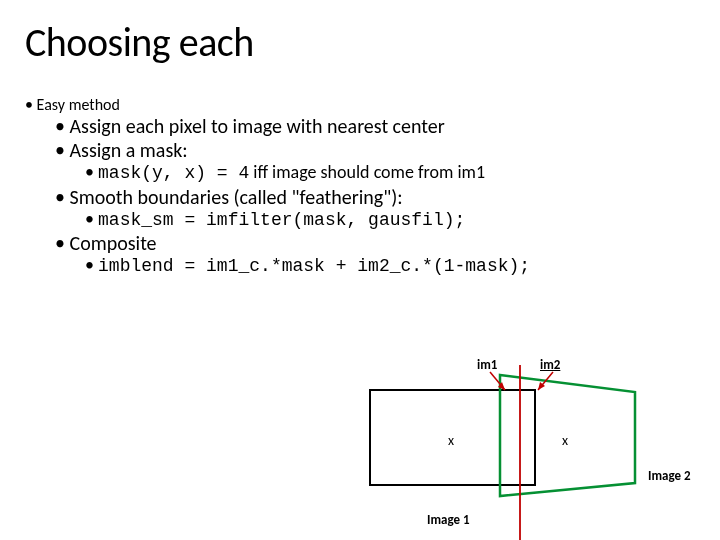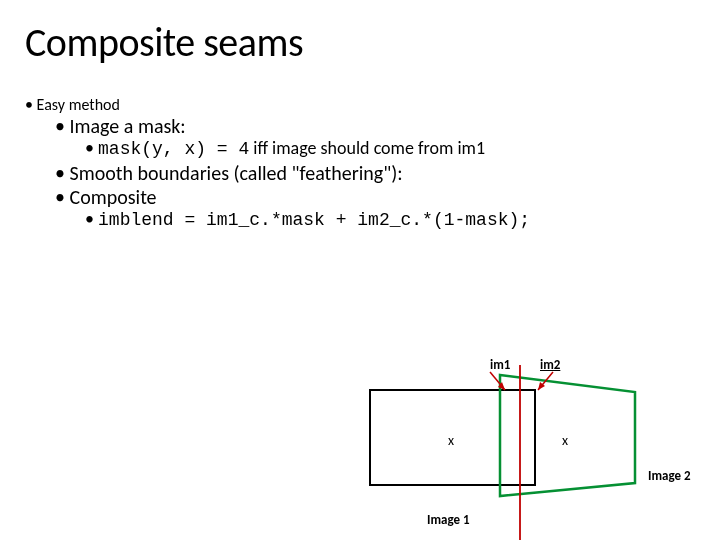--- a/index.html
+++ b/index.html
@@ -58,48 +58,50 @@
     font-weight: 700;
     text-align: center;
     font-family: Calibri, Arial, sans-serif;
   }
 </style>
 </head>
 <body>
 
 <div class="slide">
 
-  <div class="title">Composite seams</div>
+  <div class="title">Choosing each</div>
 
   <div class="body">
     <div class="bullet lvl1 b1">Easy method</div>
-    <div class="bullet lvl2 b2">Image a mask:</div>
+    <div class="bullet lvl2 b2">Assign each pixel to image with nearest center</div>
+    <div class="bullet lvl2 b2">Assign a mask:</div>
     <div class="lvl3 b3"><span class="bullet"></span><span class="code">mask(y, x) = 4</span><span> iff image should come from im1</span></div>
     <div class="bullet lvl2 b2">Smooth boundaries (called "feathering"):</div>
+    <div class="lvl3 b3"><span class="bullet"></span><span class="code">mask_sm = imfilter(mask, gausfil);</span></div>
     <div class="bullet lvl2 b2">Composite</div>
     <div class="lvl3 b3"><span class="bullet"></span><span class="code">imblend = im1_c.*mask + im2_c.*(1-mask);</span></div>
   </div>
 
   <svg class="diagram" viewBox="0 0 720 540">
 
     <rect x="370" y="390" width="165" height="95" fill="none" stroke="#000" stroke-width="2"></rect>
 
     <polygon points="500,375 635,392 635,483 500,496" fill="none" stroke="#059033" stroke-width="2.5"></polygon>
 
     <line x1="520" y1="365" x2="520" y2="540" stroke="#c00000" stroke-width="1.8"></line>
 
     <line x1="490" y1="372" x2="505" y2="390" stroke="#c00000" stroke-width="1.5"></line>
     <polygon points="505,390 502,382 498,387" fill="#c00000"></polygon>
 
     <line x1="553" y1="372" x2="538" y2="390" stroke="#c00000" stroke-width="1.5"></line>
     <polygon points="538,390 540,382 545,386" fill="#c00000"></polygon>
 
   </svg>
 
-  <div class="dlabel" style="left:490px; top:357px; ">im1</div>
+  <div class="dlabel" style="left:477px; top:357px; ">im1</div>
   <div class="dlabel" style="left:540px; top:357px; text-decoration: underline;">im2</div>
 
   <div class="dlabel" style="left:448px; top:432px; font-weight:400; font-size:14px;">x</div>
   <div class="dlabel" style="left:562px; top:432px; font-weight:400; font-size:14px;">x</div>
 
   <div class="dlabel" style="left:427px; top:512px;">Image 1</div>
   <div class="dlabel" style="left:648px; top:468px;">Image 2</div>
 
 </div>
 

